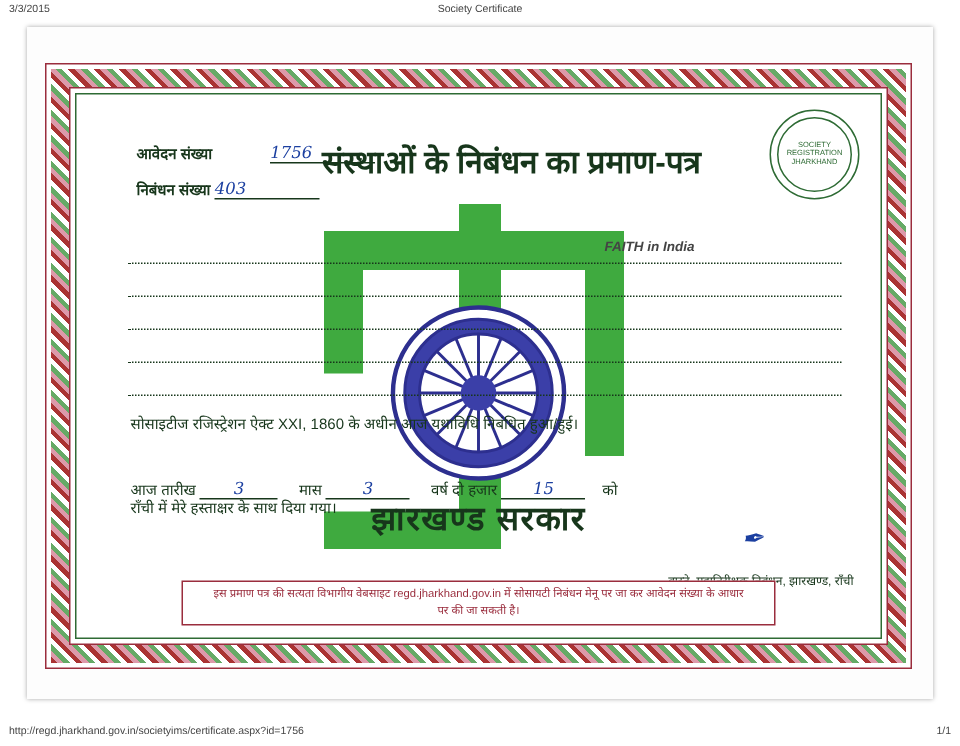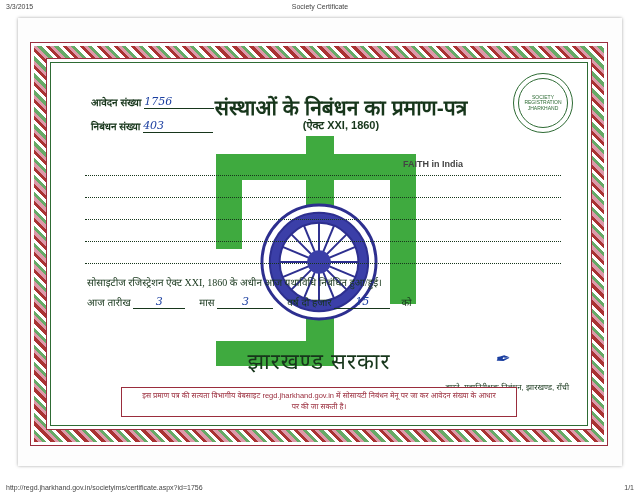--- a/index.html
+++ b/index.html
@@ -205,52 +205,52 @@
     font-size: 10px;
     color: #17361b;
   }
   .faith {
     position: absolute;
     left: 352px;
     top: 96px;
     font-size: 9px;
     font-weight: bold;
     color: #444;
+    font-style: italic;
   }
   .para-act {
     position: absolute;
     left: 36px;
     top: 212px;
     font-size: 10px;
     color: #17361b;
-    font-family: Liberation Serif, serif;
   }
   .date-row {
     position: absolute;
     left: 36px;
     right: 26px;
-    top: 232px;
+    top: 256px;
     font-size: 10px;
     color: #17361b;
   }
   .date-row span { white-space: nowrap; }
   .ranchi-row {
     position: absolute;
     left: 36px;
     top: 268px;
     font-size: 10px;
     color: #17361b;
   }
   .govt {
     position: absolute;
     left: 0; right: 0;
-    top: 282px;
+    top: 266px;
     text-align: center;
     font-size: 22px;
-    font-weight: normal;
+    font-weight: bold;
     color: #17361b;
     letter-spacing: 1px;
   }
   .sign-img {
     position: absolute;
     right: 78px;
     top: 285px;
     font-family: "DejaVu Serif", serif;
     color: #1b3fa0;
     font-size: 18px;
@@ -320,25 +320,24 @@
             <circle cx="60" cy="60" r="12" fill="#3b3fa8"></circle>
           </svg>
 
           <div class="emblem">
             <div class="ring">SOCIETY REGISTRATION JHARKHAND</div>
           </div>
 
           <div class="content">
 
             <div class="title hi">संस्थाओं के निबंधन का प्रमाण-पत्र</div>
-            <div class="subtitle hi">(ऐक्ट XXI, 1860)</div>
 
             <div class="field f-app">
               <span class="lbl hi">आवेदन संख्या</span>
-              <span class="rule" style="width:70px;">
+              <span class="rule" style="width:70px;margin-left:36px;">
                 <span class="hand">1756</span>
               </span>
             </div>
 
             <div class="field f-reg">
               <span class="lbl hi">निबंधन संख्या</span>
               <span class="rule" style="width:70px;">
                 <span class="hand">403</span>
               </span>
             </div>
@@ -366,20 +365,21 @@
               </span>
               &nbsp;&nbsp;&nbsp;
               <span class="hi">वर्ष दो हजार</span>
               <span class="rule" style="width:56px;text-align:center;">
                 <span class="hand">15</span>
               </span>
               &nbsp;&nbsp;
               <span class="hi">को</span>
             </div>
 
+            <div class="ranchi-row hi">राँची में मेरे हस्ताक्षर के साथ दिया गया।</div>
 
             <div class="govt hi">झारखण्ड सरकार</div>
 
             <div class="sign-img">✒︎</div>
 
             <div class="sign-caption hi">वास्ते, महानिरीक्षक निबंधन, झारखण्ड, राँची</div>
 
             <div class="note hi">इस प्रमाण पत्र की सत्यता विभागीय वेबसाइट regd.jharkhand.gov.in में सोसायटी निबंधन मेनू पर जा कर आवेदन संख्या के आधार पर की जा सकती है।</div>
 
           </div>

